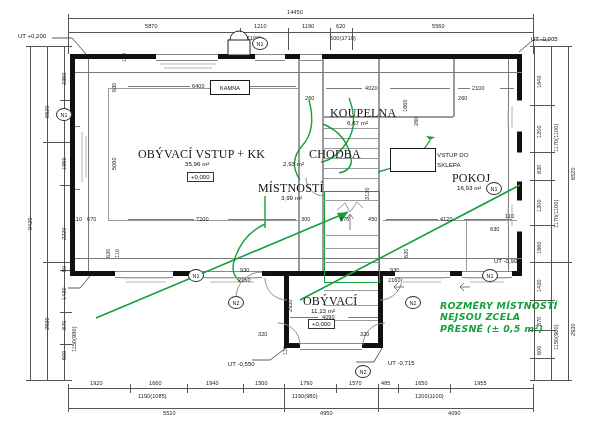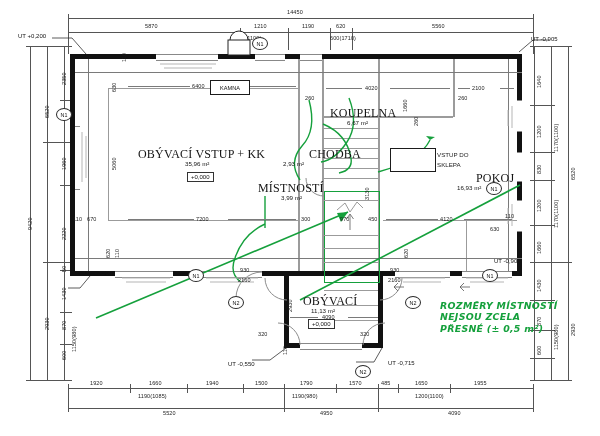--- a/index.html
+++ b/index.html
@@ -253,21 +253,21 @@
 
   <div class="txt room" style="left:272px;top:148px;margin-left:37px;">CHODBA</div>
   <div class="txt area" style="left:283px;top:161px;">2,93 m²</div>
 
   <div class="txt room" style="left:258px;top:182px;">MÍSTNOSTÍ</div>
   <div class="txt area" style="left:281px;top:195px;">3,99 m²</div>
 
   <div class="txt room" style="left:330px;top:107px;">KOUPELNA</div>
   <div class="txt area" style="left:347px;top:120px;">6,67 m²</div>
 
-  <div class="txt room" style="left:476px;top:172px;">POKOJ</div>
+  <div class="txt room" style="left:452px;top:172px;">POKOJ</div>
   <div class="txt area" style="left:457px;top:185px;">16,93 m²</div>
 
   <div class="txt room" style="left:303px;top:295px;">OBÝVACÍ</div>
   <div class="txt area" style="left:311px;top:308px;">11,13 m²</div>
   <div class="txt lvl" style="left:308px;top:319px;">+0,000</div>
 
   <div class="kamna" style="left:210px;top:80px;width:38px;height:13px;">
     <span>KAMNA</span>
   </div>
   <div class="cellar" style="left:390px;top:148px;width:44px;height:22px;"></div>

